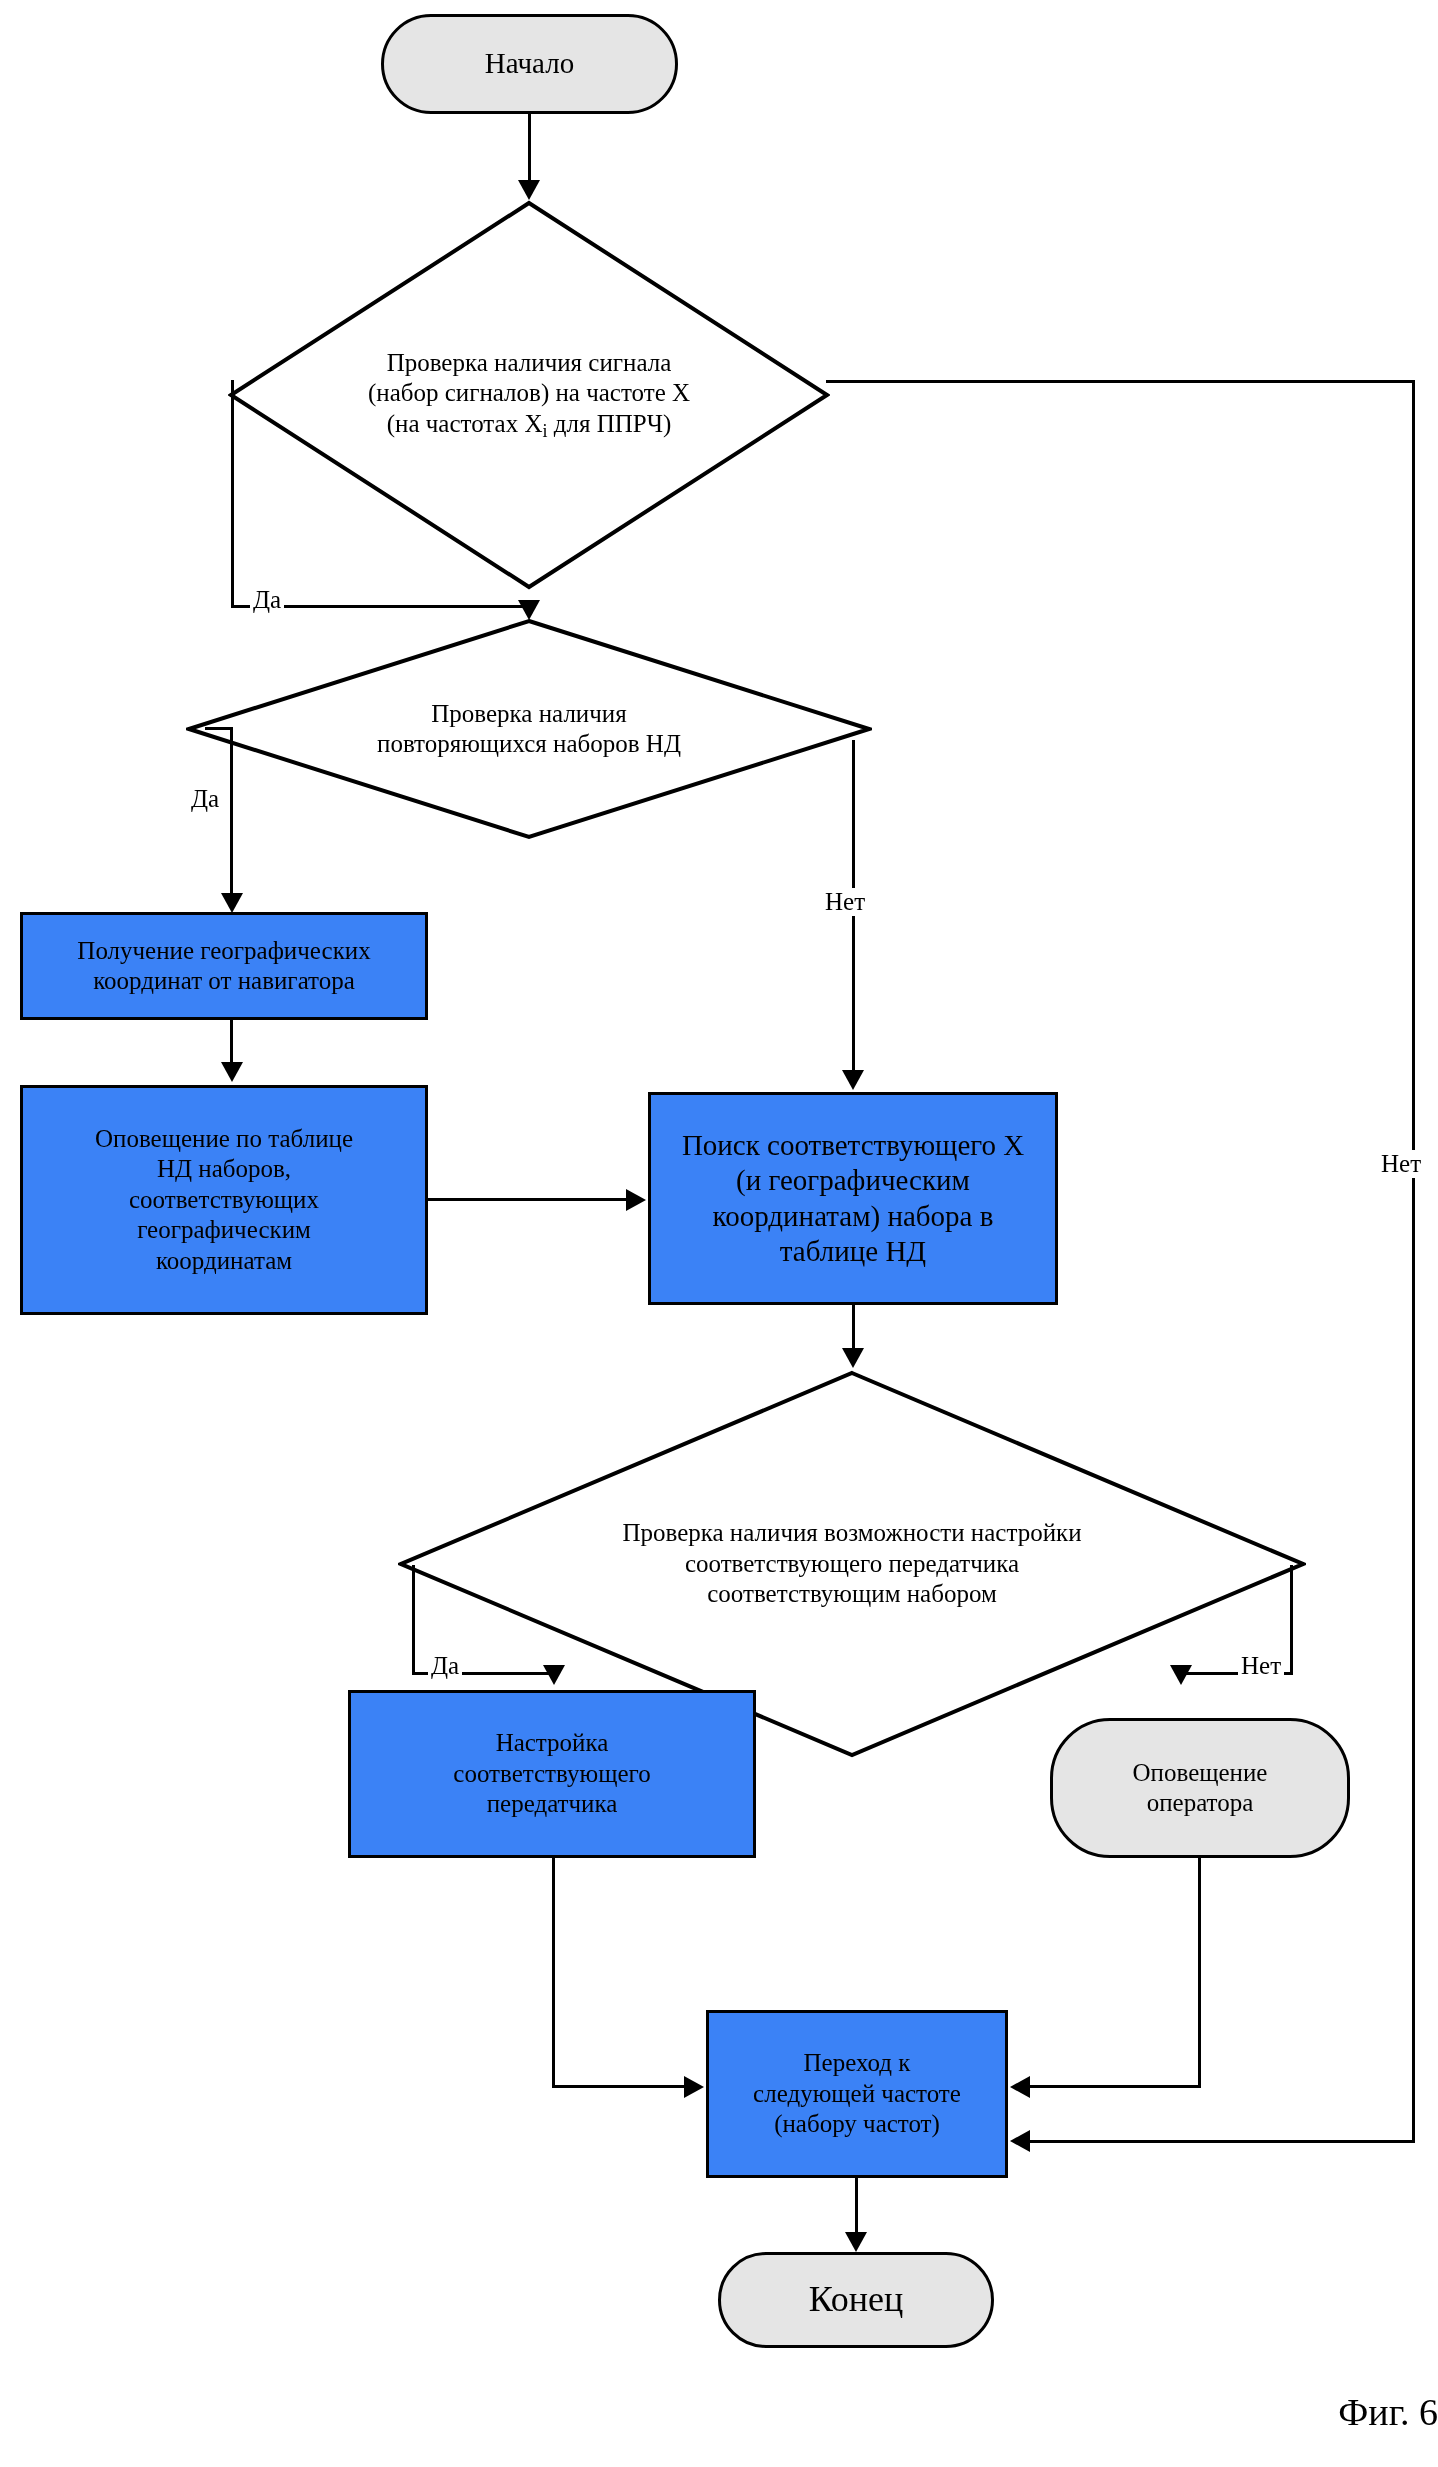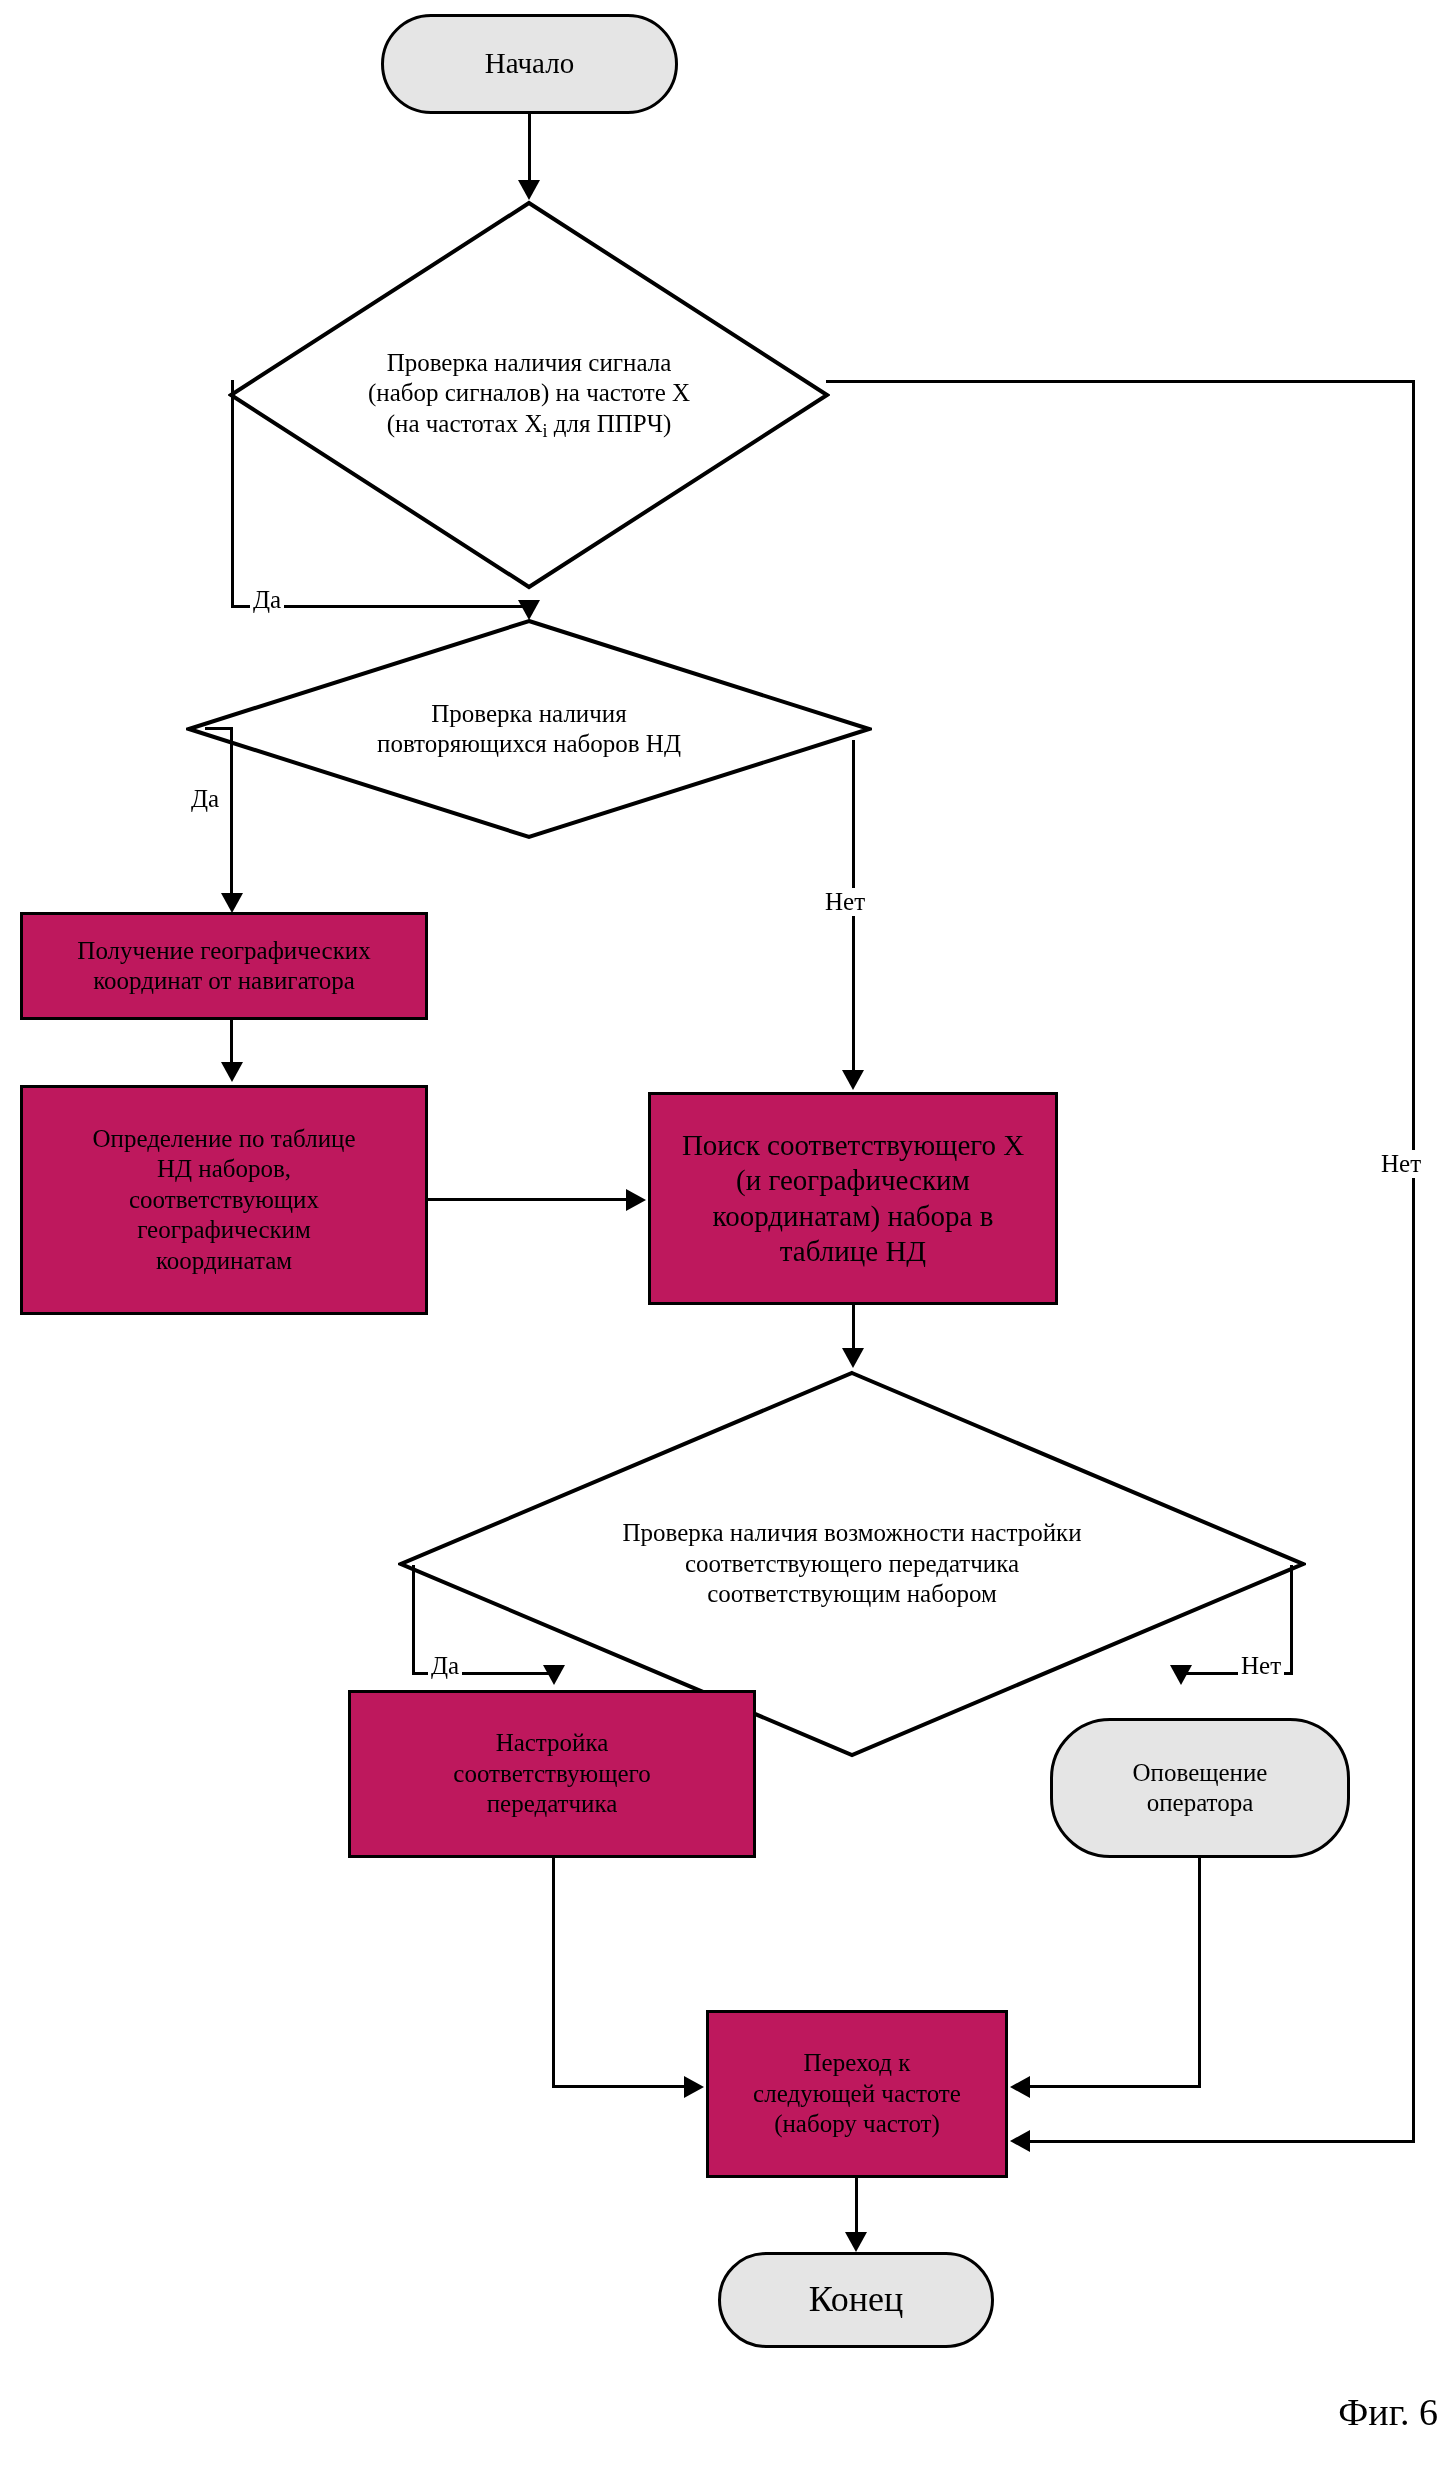--- a/index.html
+++ b/index.html
@@ -23,21 +23,21 @@
     box-sizing: border-box;
     display: flex;
     align-items: center;
     justify-content: center;
     text-align: center;
     line-height: 1.22;
     color: #000;
   }
   .rect {
     border: 3px solid #000;
-    background: #be185d;
+    background: #3b82f6;
   }
   .term {
     border: 3px solid #000;
     background: #e5e5e5;
     border-radius: 60px;
   }
   .diamond-wrap {
     position: absolute;
   }
   .diamond-shape {
@@ -162,21 +162,21 @@
       <div>Получение географических</div>
       <div>координат от навигатора</div>
     </div>
   </div>
 
   <div class="line vline" style="left:230px; top:1020px; height:52px;"></div>
   <div class="arrow arrow-down" style="left:221px; top:1062px;"></div>
 
   <div class="node rect" style="left:20px; top:1085px; width:408px; height:230px; font-size:25px;">
     <div>
-      <div>Определение по таблице</div>
+      <div>Оповещение по таблице</div>
       <div>НД наборов,</div>
       <div>соответствующих</div>
       <div>географическим</div>
       <div>координатам</div>
     </div>
   </div>
 
   <div class="line hline" style="left:428px; top:1198px; width:205px;"></div>
   <div class="arrow arrow-right" style="left:626px; top:1189px;"></div>
 

